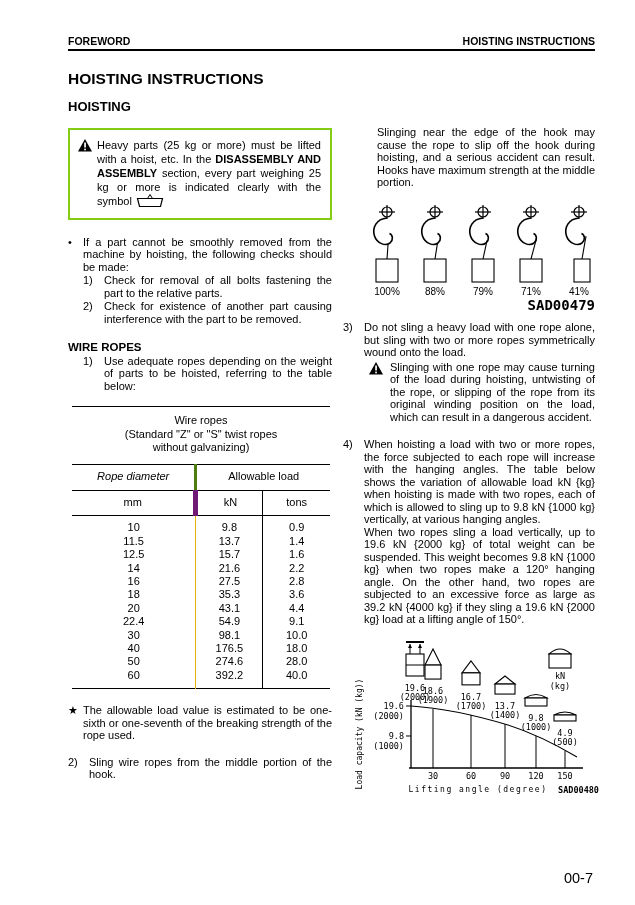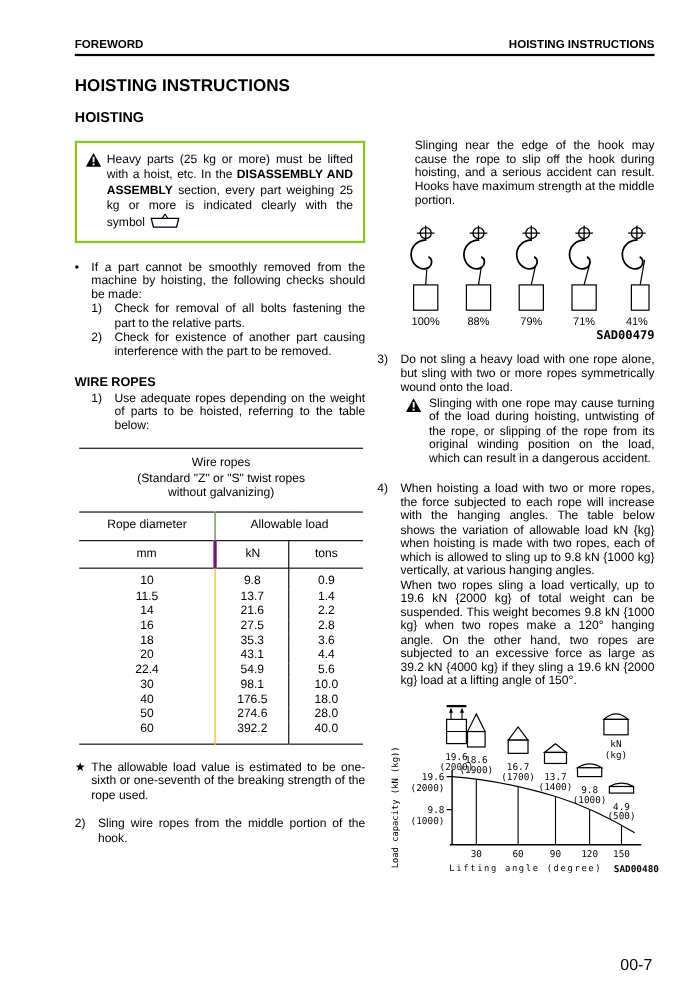--- a/index.html
+++ b/index.html
@@ -33,36 +33,36 @@
   .bullet-item { margin-top:16px; }
   .sub-item { margin-left:15px; margin-top:1px; }
   .wr-head { font-weight:bold; font-size:11.5px; margin-top:16px; }
   .list-item-1 { margin-top:1px; margin-left:15px; }
 
   .wr-table-wrap { margin-top:14px; margin-left:4px; width:258px; }
   .wr-caption { border-top:1.5px solid #000; text-align:center; padding:7px 0 9px 0; line-height:13.5px; }
   table.wr { border-collapse:collapse; width:100%;
              border-top:1.5px solid #000; border-bottom:1.5px solid #000; }
   table.wr .h1 td { padding:7px 0; border-bottom:1px solid #000; text-align:center; }
-  table.wr .h1 td:first-child { border-right:1px solid #4d7c0f; }
+  table.wr .h1 td:first-child { border-right:3px solid #4d7c0f;font-style:italic; }
   table.wr .h2 td { padding:5px 0; border-bottom:1px solid #000; text-align:center; }
-  table.wr .h2 td.c1 { border-right:3px solid #701a75; }
+  table.wr .h2 td.c1 { border-right:5px solid #701a75; }
   table.wr .h2 td.c2 { border-right:1px solid #000; }
   table.wr tbody td { text-align:center; line-height:13.4px; }
   table.wr tbody tr:first-child td { padding-top:5px; }
   table.wr tbody tr:last-child td { padding-bottom:6px; }
   table.wr tbody td.c1 { border-right:1px solid #eab308; }
   table.wr tbody td.c2 { border-right:1px solid #000; }
   table.wr .w1 { width:48%; } table.wr .w2 { width:26%; } table.wr .w3 { width:26%; }
 
   .star-note { margin-top:15px; }
   .item2 { margin-top:14px; }
 
   .hooks-fig { margin-top:13px; }
-  .fig-code { text-align:right; font-family:"DejaVu Sans Mono", monospace; font-size:11px; font-weight:bold; margin-top:1px; }
+  .fig-code { text-align:right; font-family:"DejaVu Sans Mono", monospace; font-size:14px; font-weight:bold; margin-top:1px; }
   .item3 { margin-top:10px; }
   .sub-warn { display:flex; margin-left:26px; margin-top:2px; }
   .sub-warn .wicon { flex:none; width:15px; margin-right:6px; padding-top:1px; }
   .item4 { margin-top:15px; }
   .chart-wrap { margin-top:12px; margin-left:10px; width:248px; }
 
   .page-num { position:absolute; right:42px; top:872px; font-size:14.5px; }
   svg { display:block; }
 </style>
 </head>
@@ -137,20 +137,25 @@
             <td class="c1">10</td>
             <td class="c2">9.8</td>
             <td>0.9</td>
           </tr>
           <tr>
             <td class="c1">11.5</td>
             <td class="c2">13.7</td>
             <td>1.4</td>
           </tr>
           <tr>
+            <td class="c1">12.5</td>
+            <td class="c2">15.7</td>
+            <td>1.6</td>
+          </tr>
+          <tr>
             <td class="c1">14</td>
             <td class="c2">21.6</td>
             <td>2.2</td>
           </tr>
           <tr>
             <td class="c1">16</td>
             <td class="c2">27.5</td>
             <td>2.8</td>
           </tr>
           <tr>
@@ -159,21 +164,21 @@
             <td>3.6</td>
           </tr>
           <tr>
             <td class="c1">20</td>
             <td class="c2">43.1</td>
             <td>4.4</td>
           </tr>
           <tr>
             <td class="c1">22.4</td>
             <td class="c2">54.9</td>
-            <td>5.6</td>
+            <td>9.1</td>
           </tr>
           <tr>
             <td class="c1">30</td>
             <td class="c2">98.1</td>
             <td>10.0</td>
           </tr>
           <tr>
             <td class="c1">40</td>
             <td class="c2">176.5</td>
             <td>18.0</td>

